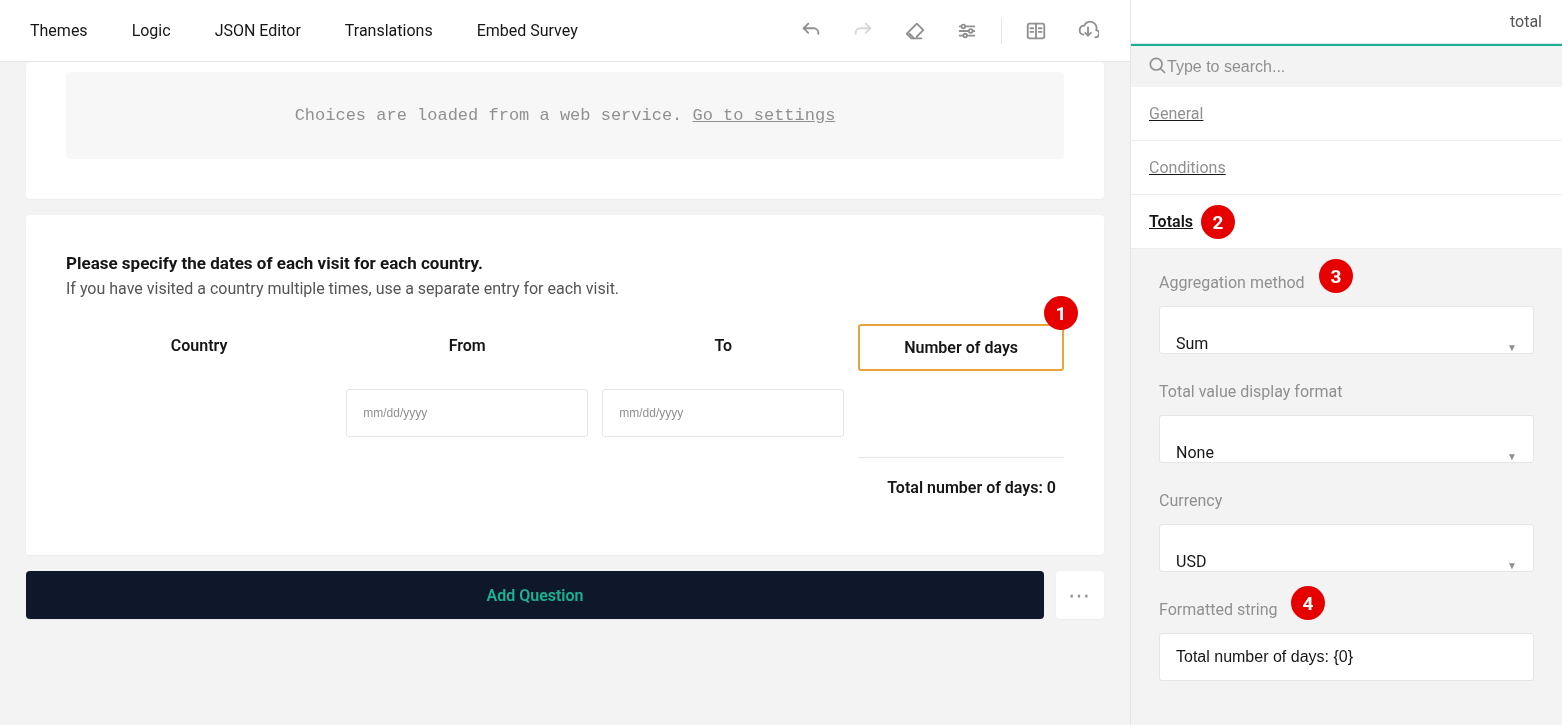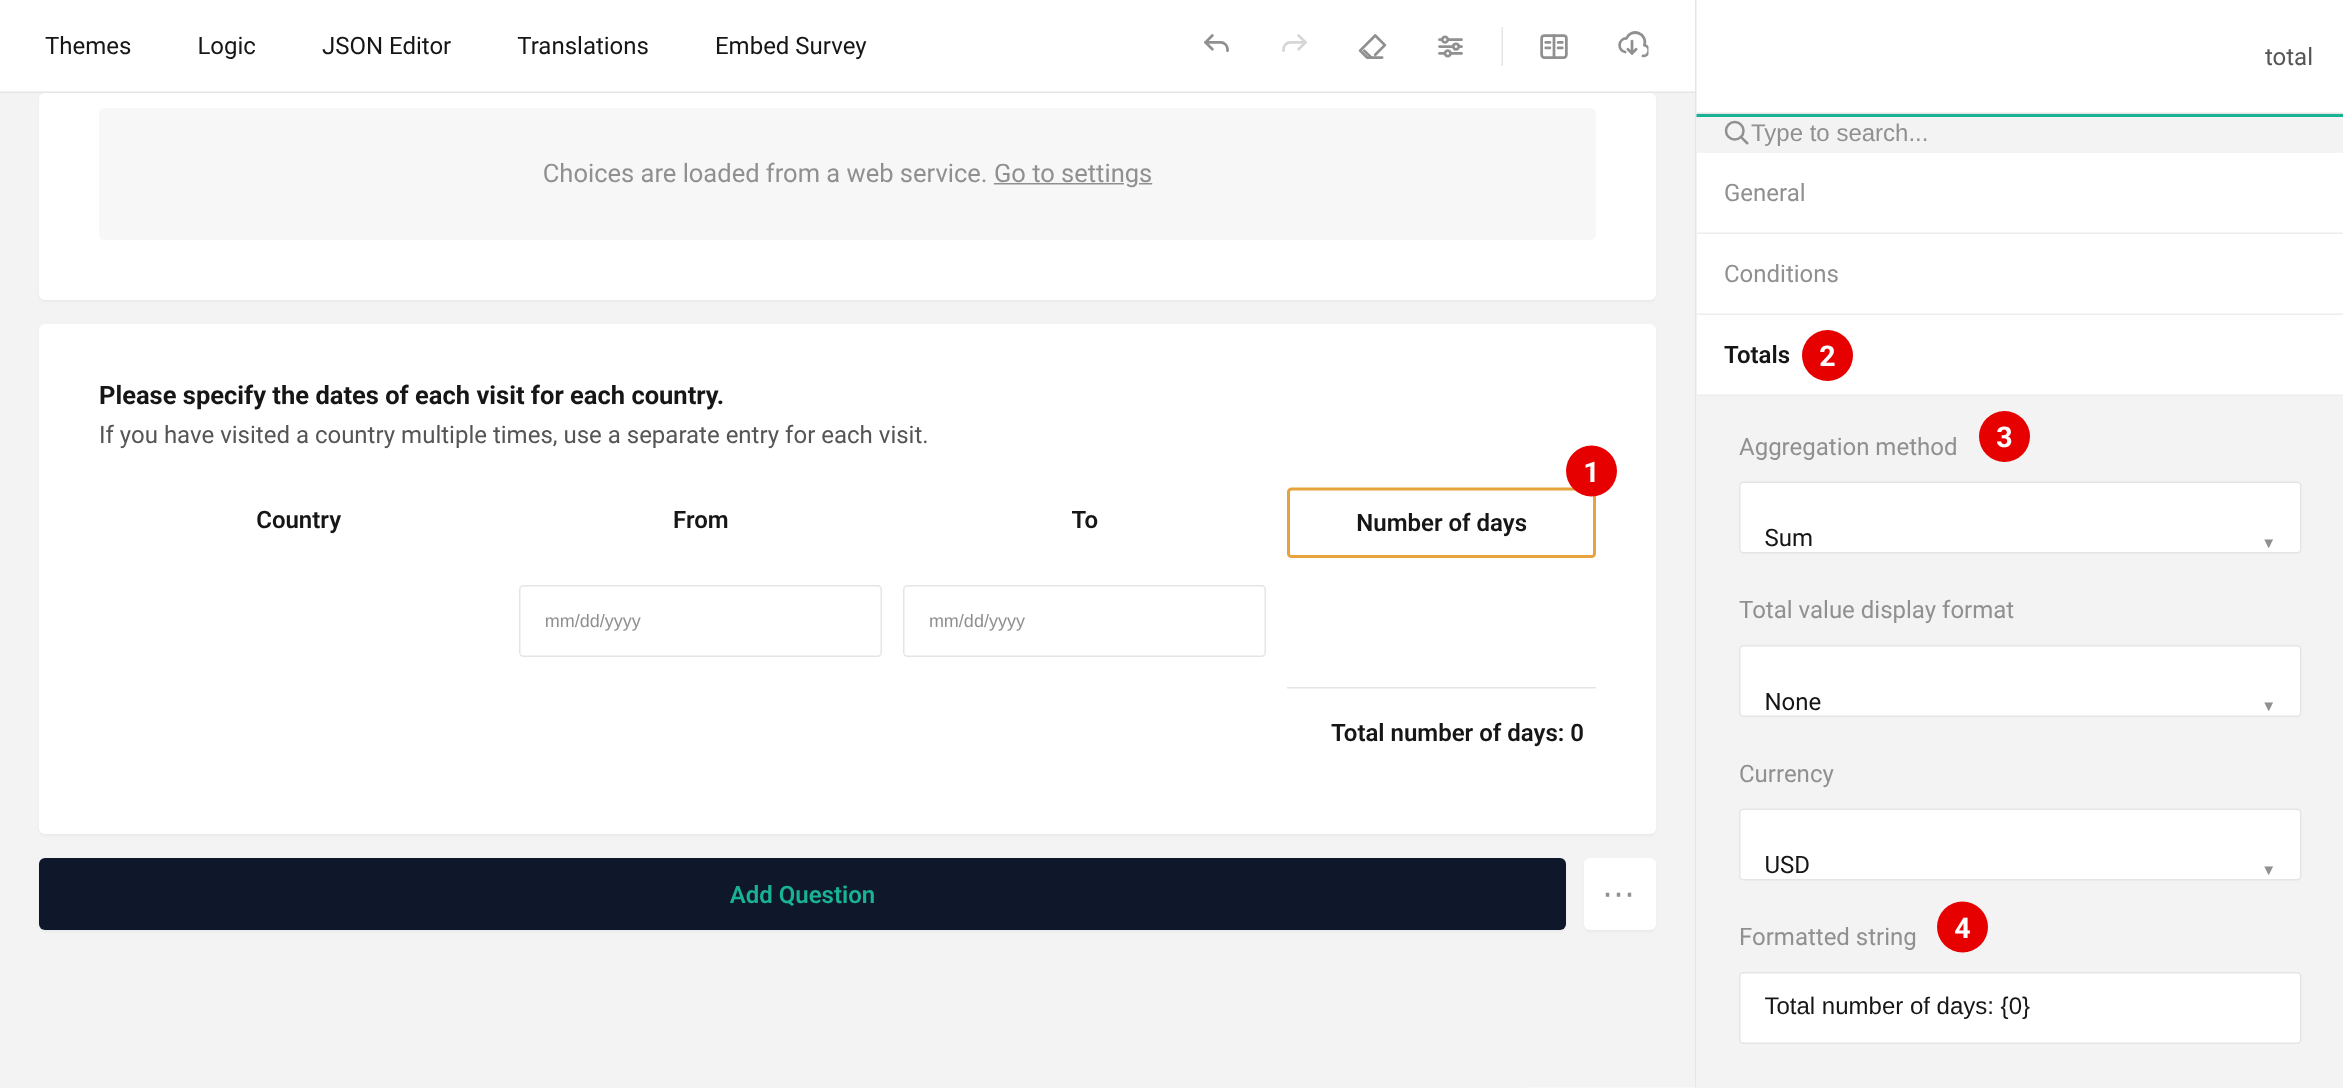--- a/index.html
+++ b/index.html
@@ -87,20 +87,21 @@
     box-shadow: 0 1px 2px rgba(0,0,0,0.04);
   }
   .card.pad-extra { padding: 10px 40px 40px; }
   .info-bar {
     background: #f7f7f7;
     border-radius: 4px;
     padding: 34px 20px;
     text-align: center;
     color: #909090;
     font-size: 17px;
+    font-family: Liberation Mono, monospace;
   }
   .info-bar a {
     color: #909090;
     text-decoration: underline;
     cursor: pointer;
   }
 
   .q-card { padding: 38px 40px 38px; }
   .q-title { font-weight: 700; font-size: 17px; margin-bottom: 6px; }
   .q-desc { color: #555; font-size: 16px; margin-bottom: 26px; }
@@ -195,21 +196,21 @@
   
   .panel {
     width: 432px;
     min-width: 432px;
     border-left: 1px solid #e5e5e5;
     display: flex;
     flex-direction: column;
     background: #fff;
   }
   .panel-header {
-    height: 76px;
+    height: 44px;
     border-bottom: 1px solid #e5e5e5;
     display: flex;
     align-items: center;
     justify-content: flex-end;
     padding: 0 20px;
     color: #555;
     font-size: 16px;
   }
   .panel-body {
     flex: 1;
@@ -229,21 +230,21 @@
   .panel-search input {
     border: none;
     background: transparent;
     font-size: 16px;
     flex: 1;
     outline: none;
     color: #555;
   }
   .panel-search input::placeholder { color: #909090; }
 
-  .panel-tabs { background: #fff; }
+  .panel-tabs { background: #fff; text-decoration: underline; }
   .panel-tab {
     height: 54px;
     display: flex;
     align-items: center;
     padding: 0 18px;
     font-size: 16px;
     color: #909090;
     border-bottom: 1px solid #ededed;
     cursor: pointer;
     position: relative;

